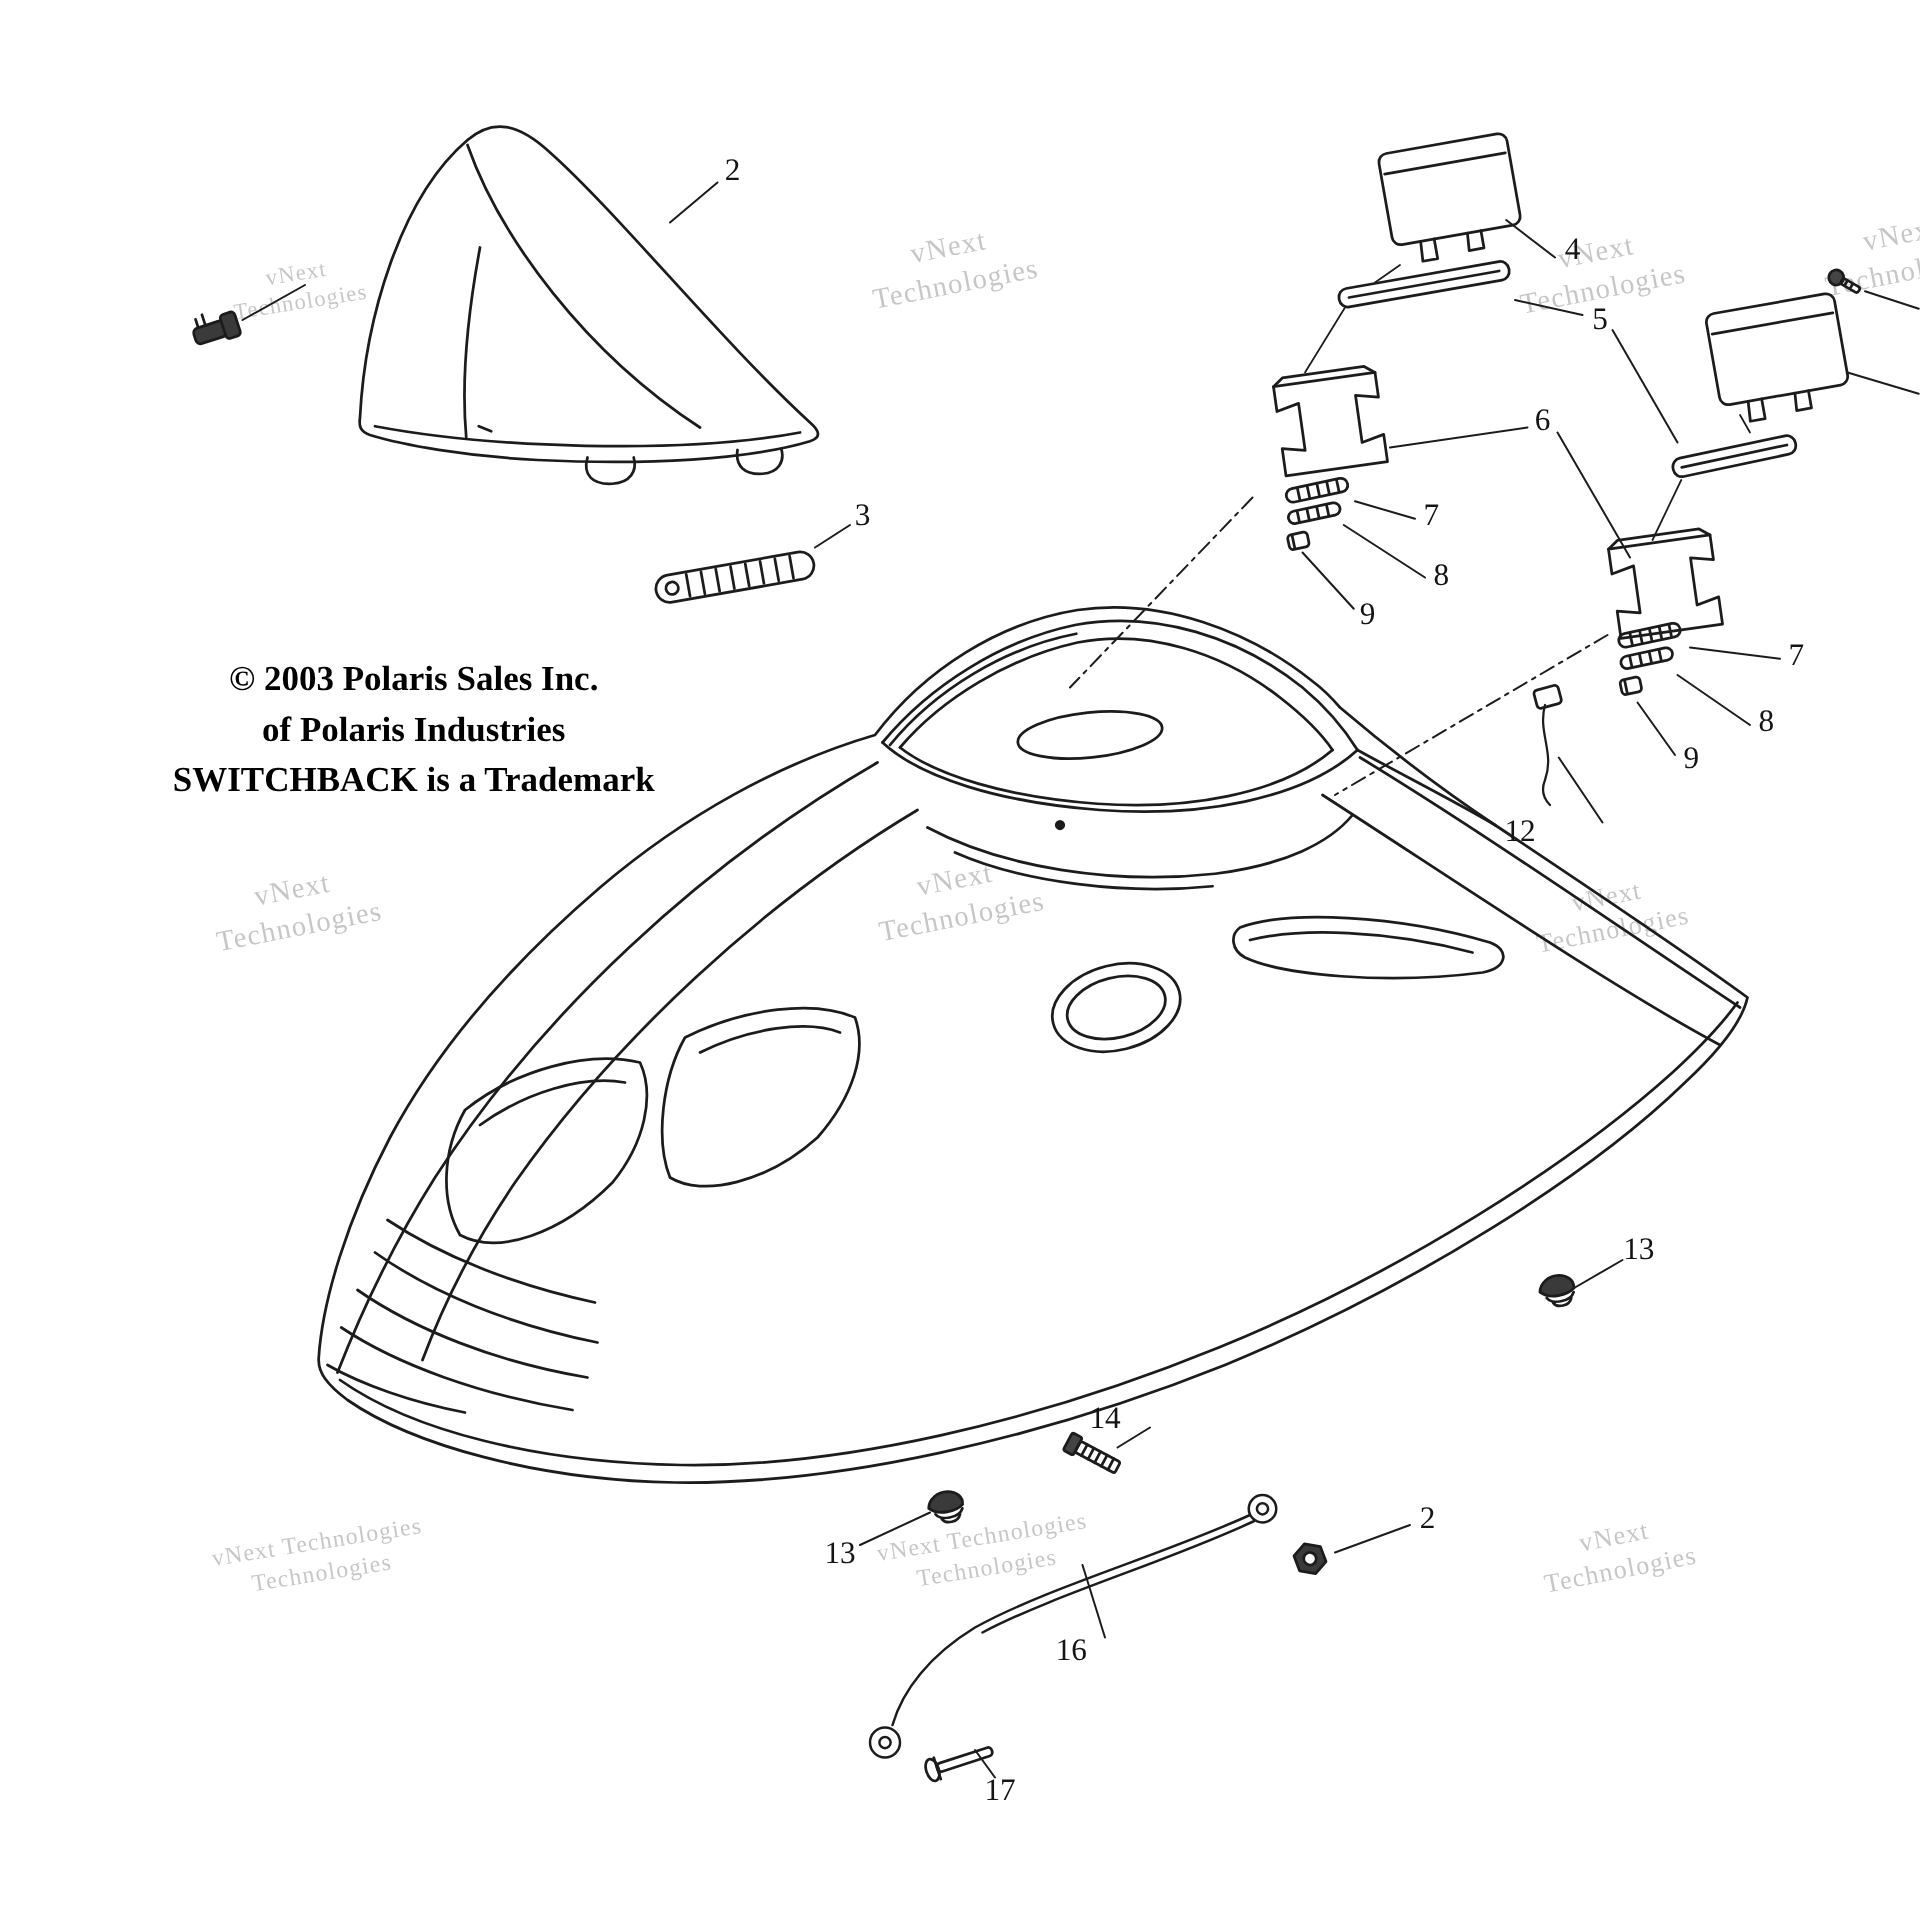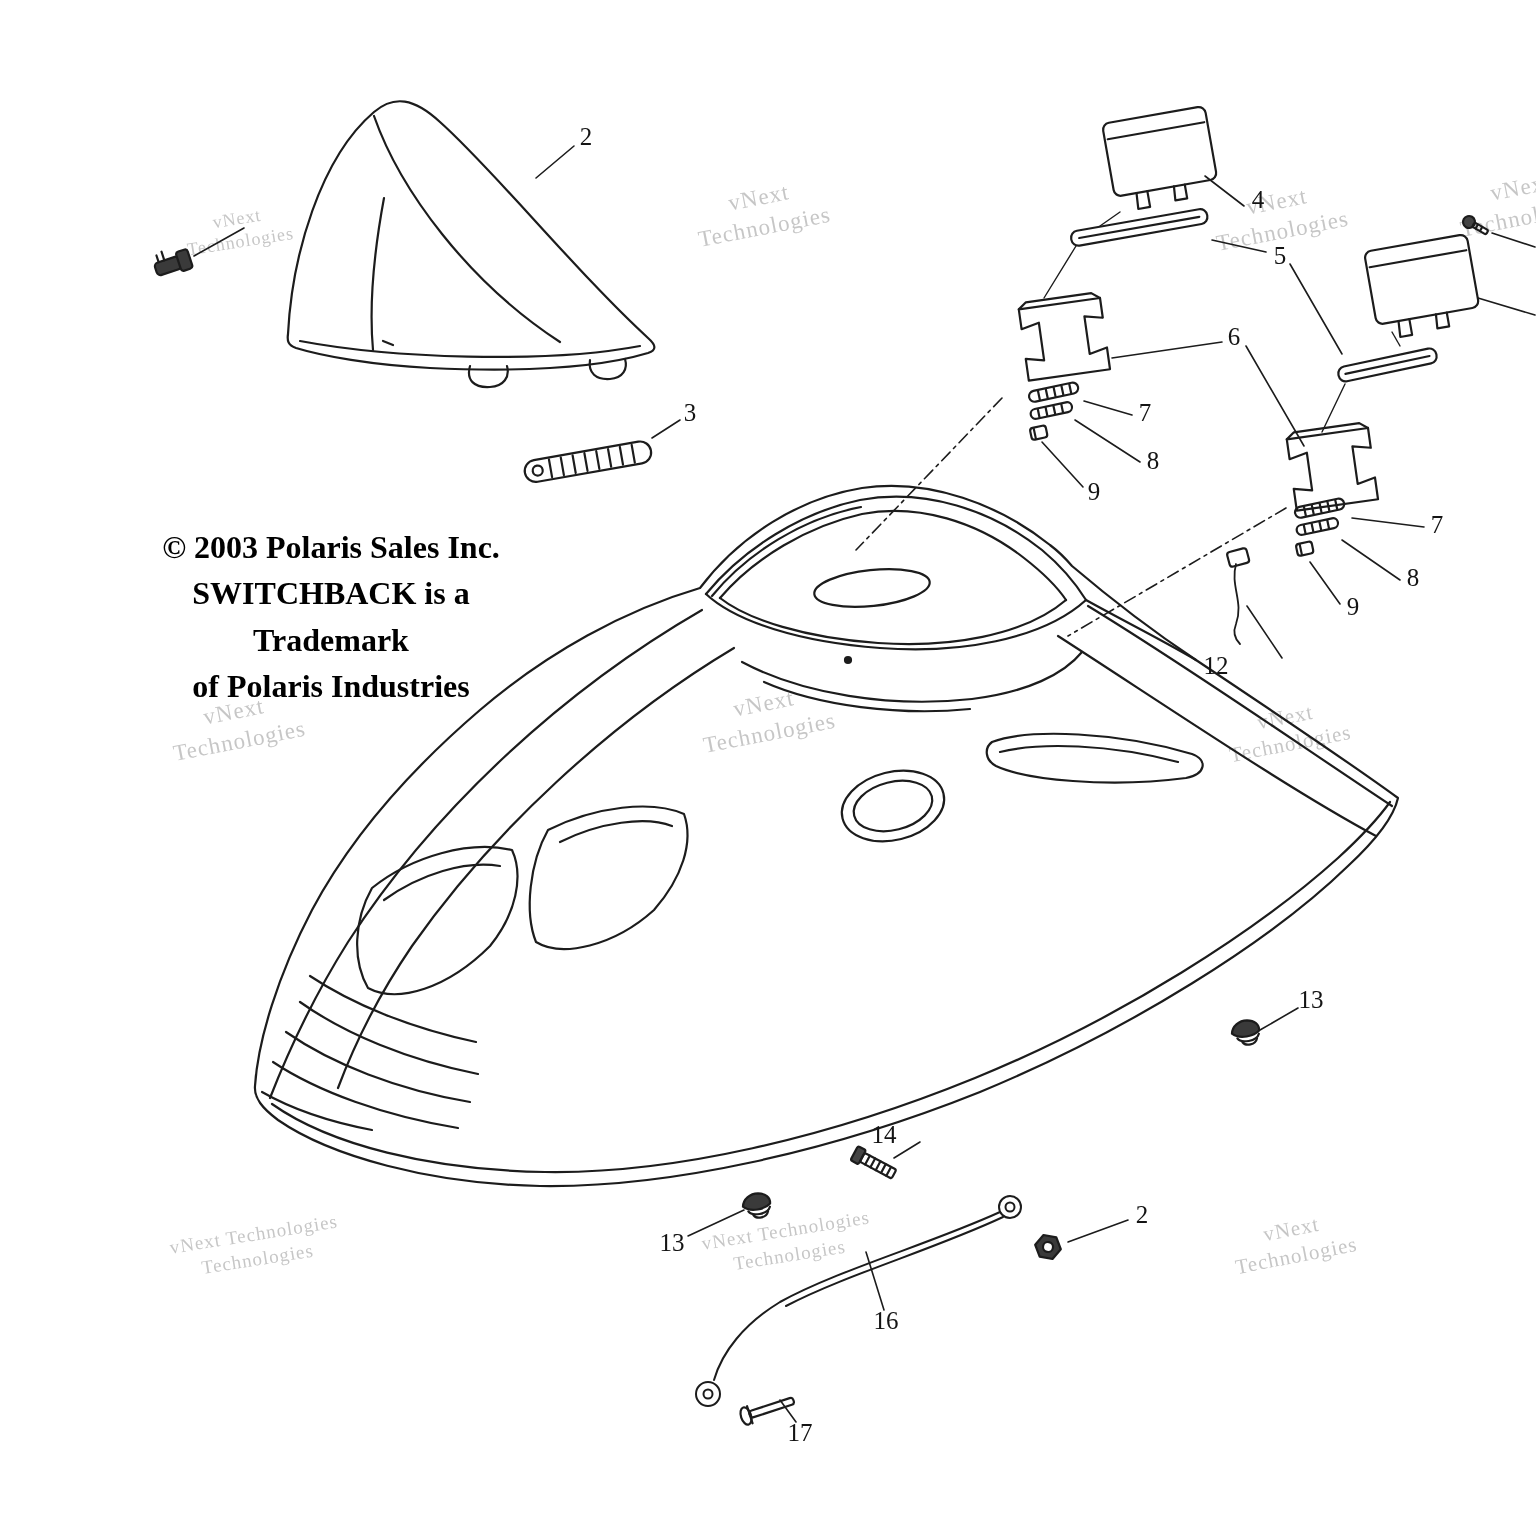--- a/index.html
+++ b/index.html
@@ -3,21 +3,21 @@
 <meta charset="utf-8">
 <style>
   html,body{margin:0;padding:0;background:#ffffff;}
   .stage{position:relative;width:1536px;height:1536px;background:#ffffff;overflow:hidden;
          font-family:"Liberation Serif","DejaVu Serif",serif;}
   .layer{position:absolute;left:0;top:0;width:100%;height:100%;}
   svg.art{position:absolute;left:0;top:0;z-index:2;}
   #watermark-layer{z-index:1;}
   #callout-layer{z-index:3;}
   .copyright{position:absolute;left:138px;top:524px;width:386px;z-index:3;
-             text-align:center;font-weight:bold;font-size:32px;line-height:1.45;color:#000;}
+             text-align:center;font-weight:bold;font-size:28px;line-height:1.45;color:#000;}
   .callout{position:absolute;transform:translate(-50%,-50%);font-size:25px;color:#141414;z-index:3;}
   .wm{position:absolute;color:#bdbdbd;opacity:.85;text-align:center;line-height:1.3;
       letter-spacing:1px;transform-origin:left top;white-space:nowrap;}
 </style>
 </head>
 <body>
 
 <div class="stage">
 
   <div id="watermark-layer" class="layer">
@@ -279,38 +279,38 @@
         <line x1="884" y1="1310" x2="866" y2="1252"></line>
         <line x1="796" y1="1422" x2="780" y2="1400"></line>
         <line x1="1492" y1="233" x2="1535" y2="247"></line>
         <line x1="1478" y1="298" x2="1535" y2="315"></line>
       </g>
     </g>
   </svg>
 
   <div class="copyright">
     <div>© 2003 Polaris Sales Inc.</div>
+    <div>of Polaris Industries</div>
     <div>SWITCHBACK is a Trademark</div>
-    <div>of Polaris Industries</div>
   </div>
 
   <div id="callout-layer" class="layer">
       <div class="callout" style="left: 586px; top: 137px;">2</div>
       <div class="callout" style="left: 690px; top: 413px;">3</div>
       <div class="callout" style="left: 1258px; top: 200px;">4</div>
       <div class="callout" style="left: 1280px; top: 256px;">5</div>
       <div class="callout" style="left: 1234px; top: 337px;">6</div>
       <div class="callout" style="left: 1145px; top: 413px;">7</div>
       <div class="callout" style="left: 1153px; top: 461px;">8</div>
       <div class="callout" style="left: 1094px; top: 492px;">9</div>
       <div class="callout" style="left: 1437px; top: 525px;">7</div>
       <div class="callout" style="left: 1413px; top: 578px;">8</div>
       <div class="callout" style="left: 1353px; top: 607px;">9</div>
       <div class="callout" style="left: 1216px; top: 666px;">12</div>
       <div class="callout" style="left: 1311px; top: 1000px;">13</div>
       <div class="callout" style="left: 672px; top: 1243px;">13</div>
       <div class="callout" style="left: 884px; top: 1135px;">14</div>
       <div class="callout" style="left: 1142px; top: 1215px;">2</div>
-      <div class="callout" style="left: 886px; top: 1321px;">16</div>
+      <div class="callout" style="left: 857px; top: 1321px;">16</div>
       <div class="callout" style="left: 800px; top: 1433px;">17</div>
     </div>
 
 </div>
 
 </body></html>

